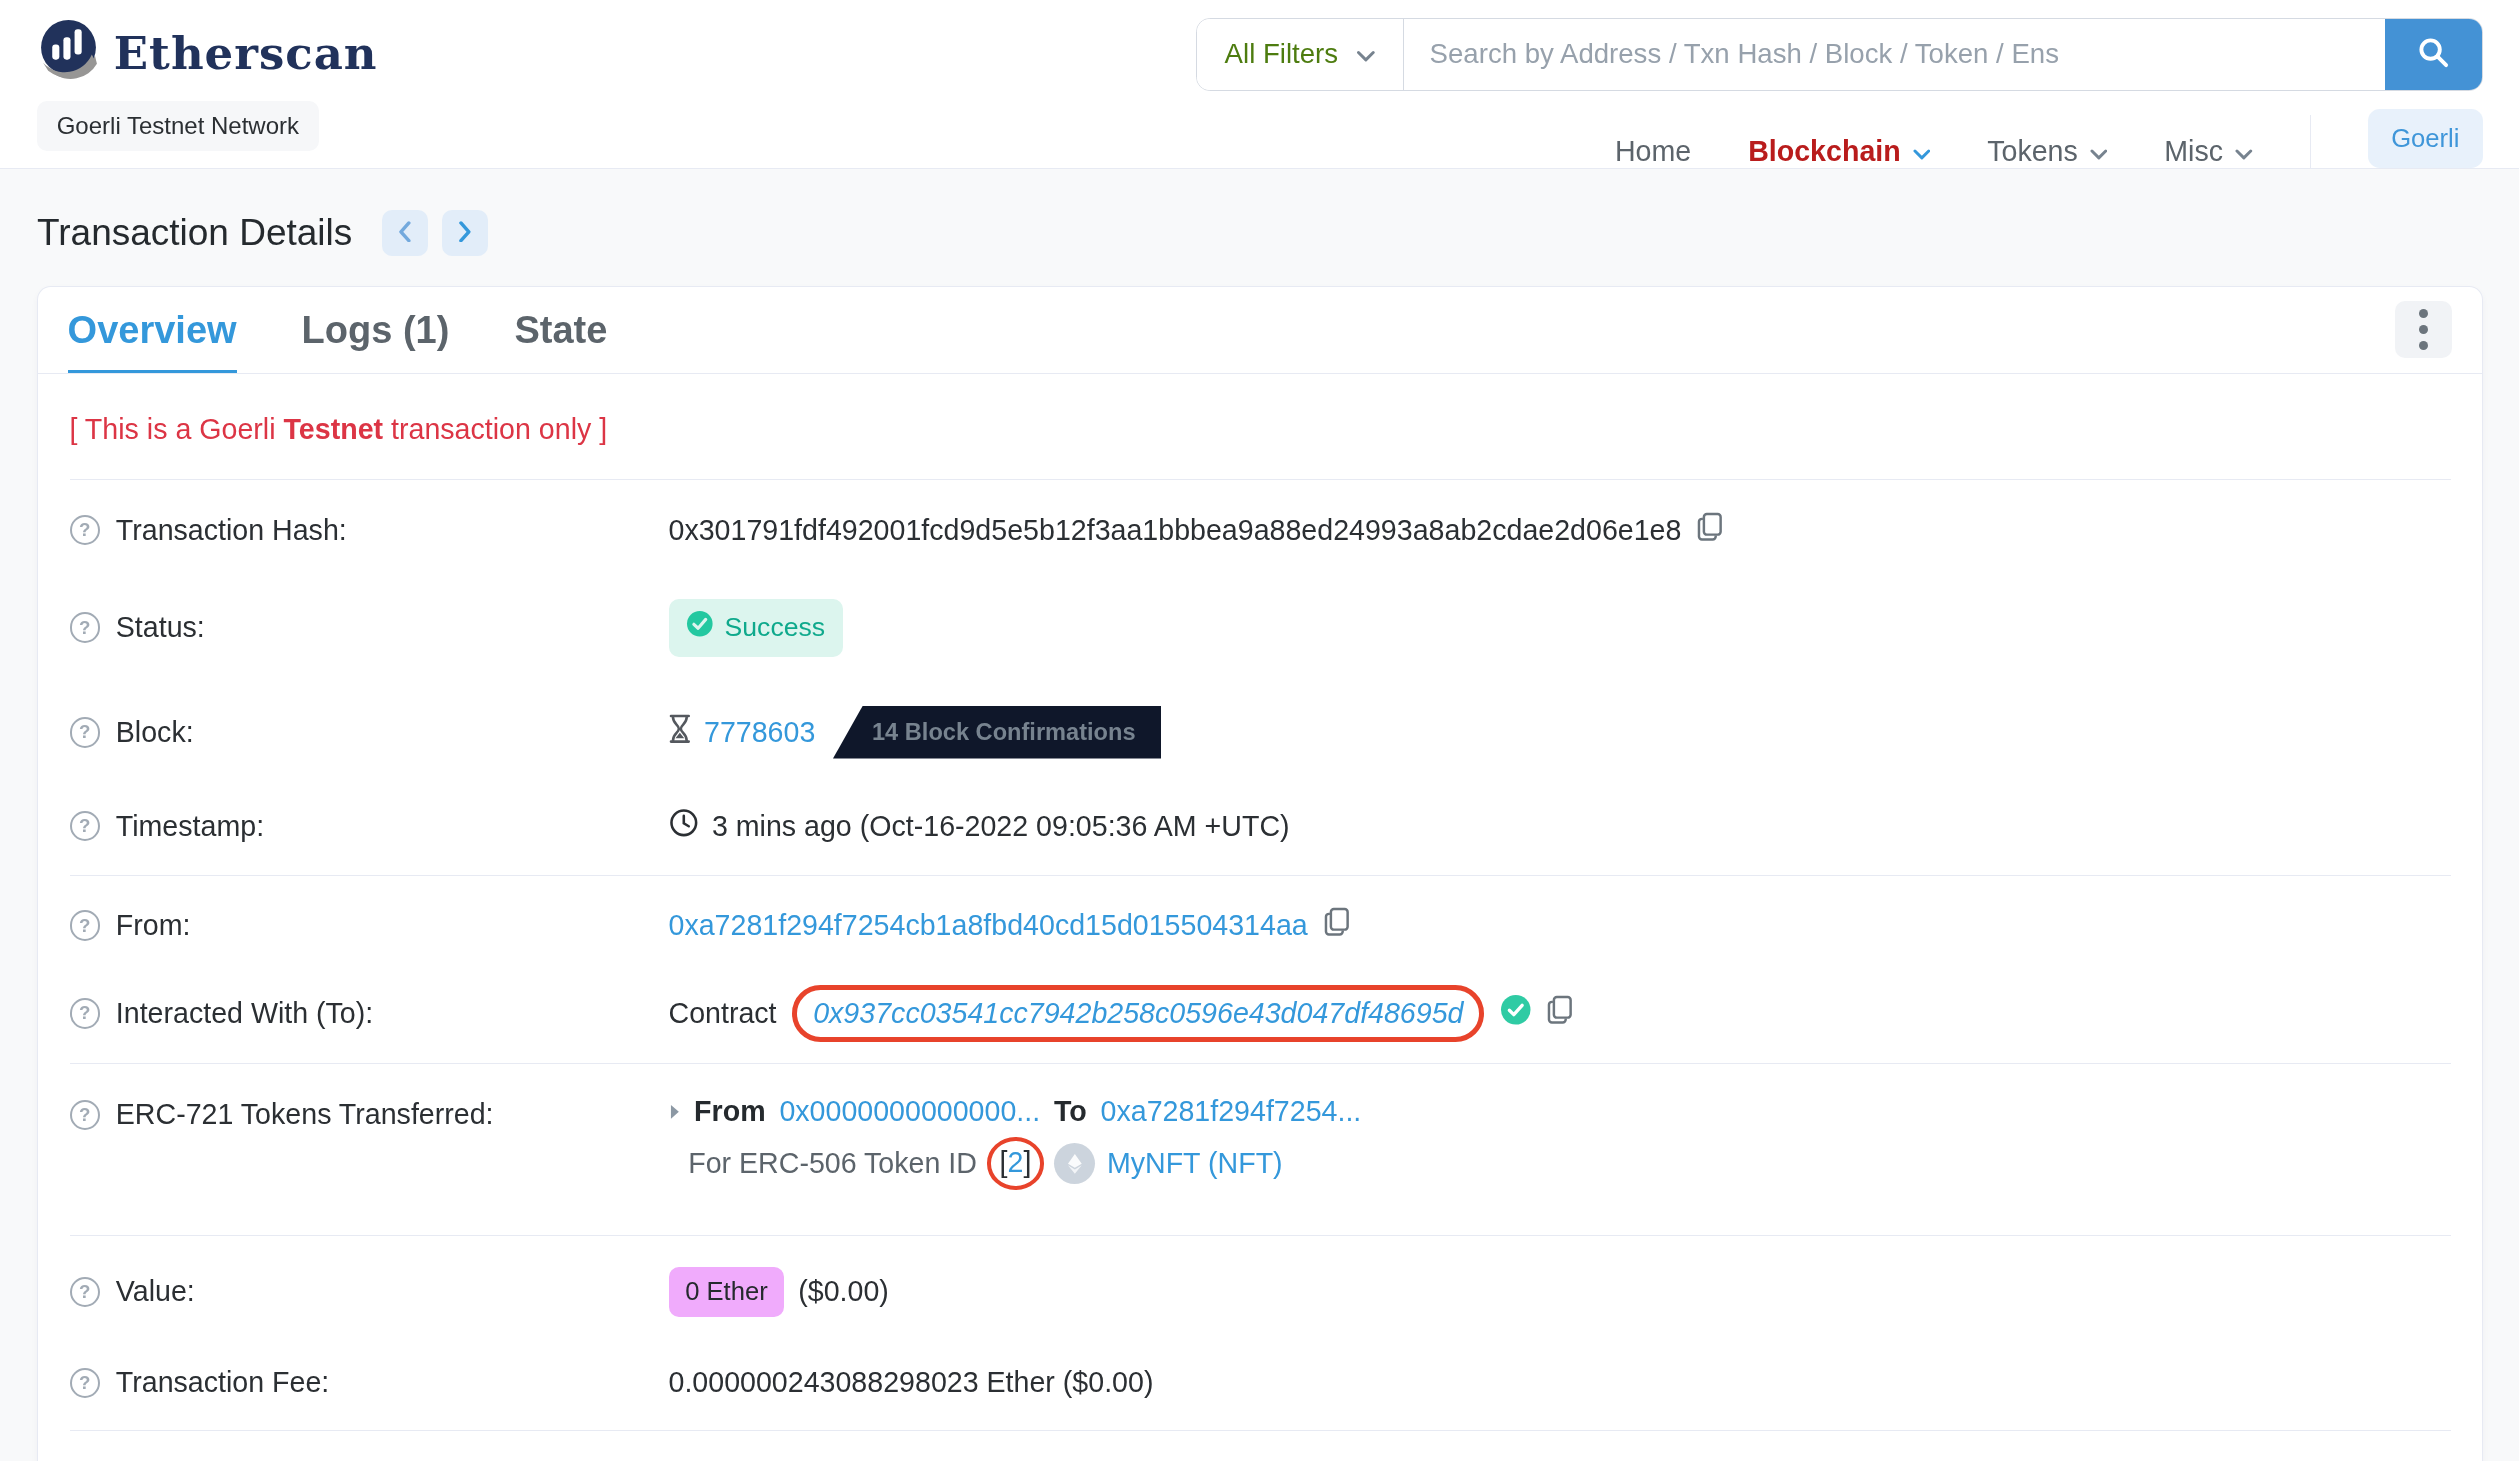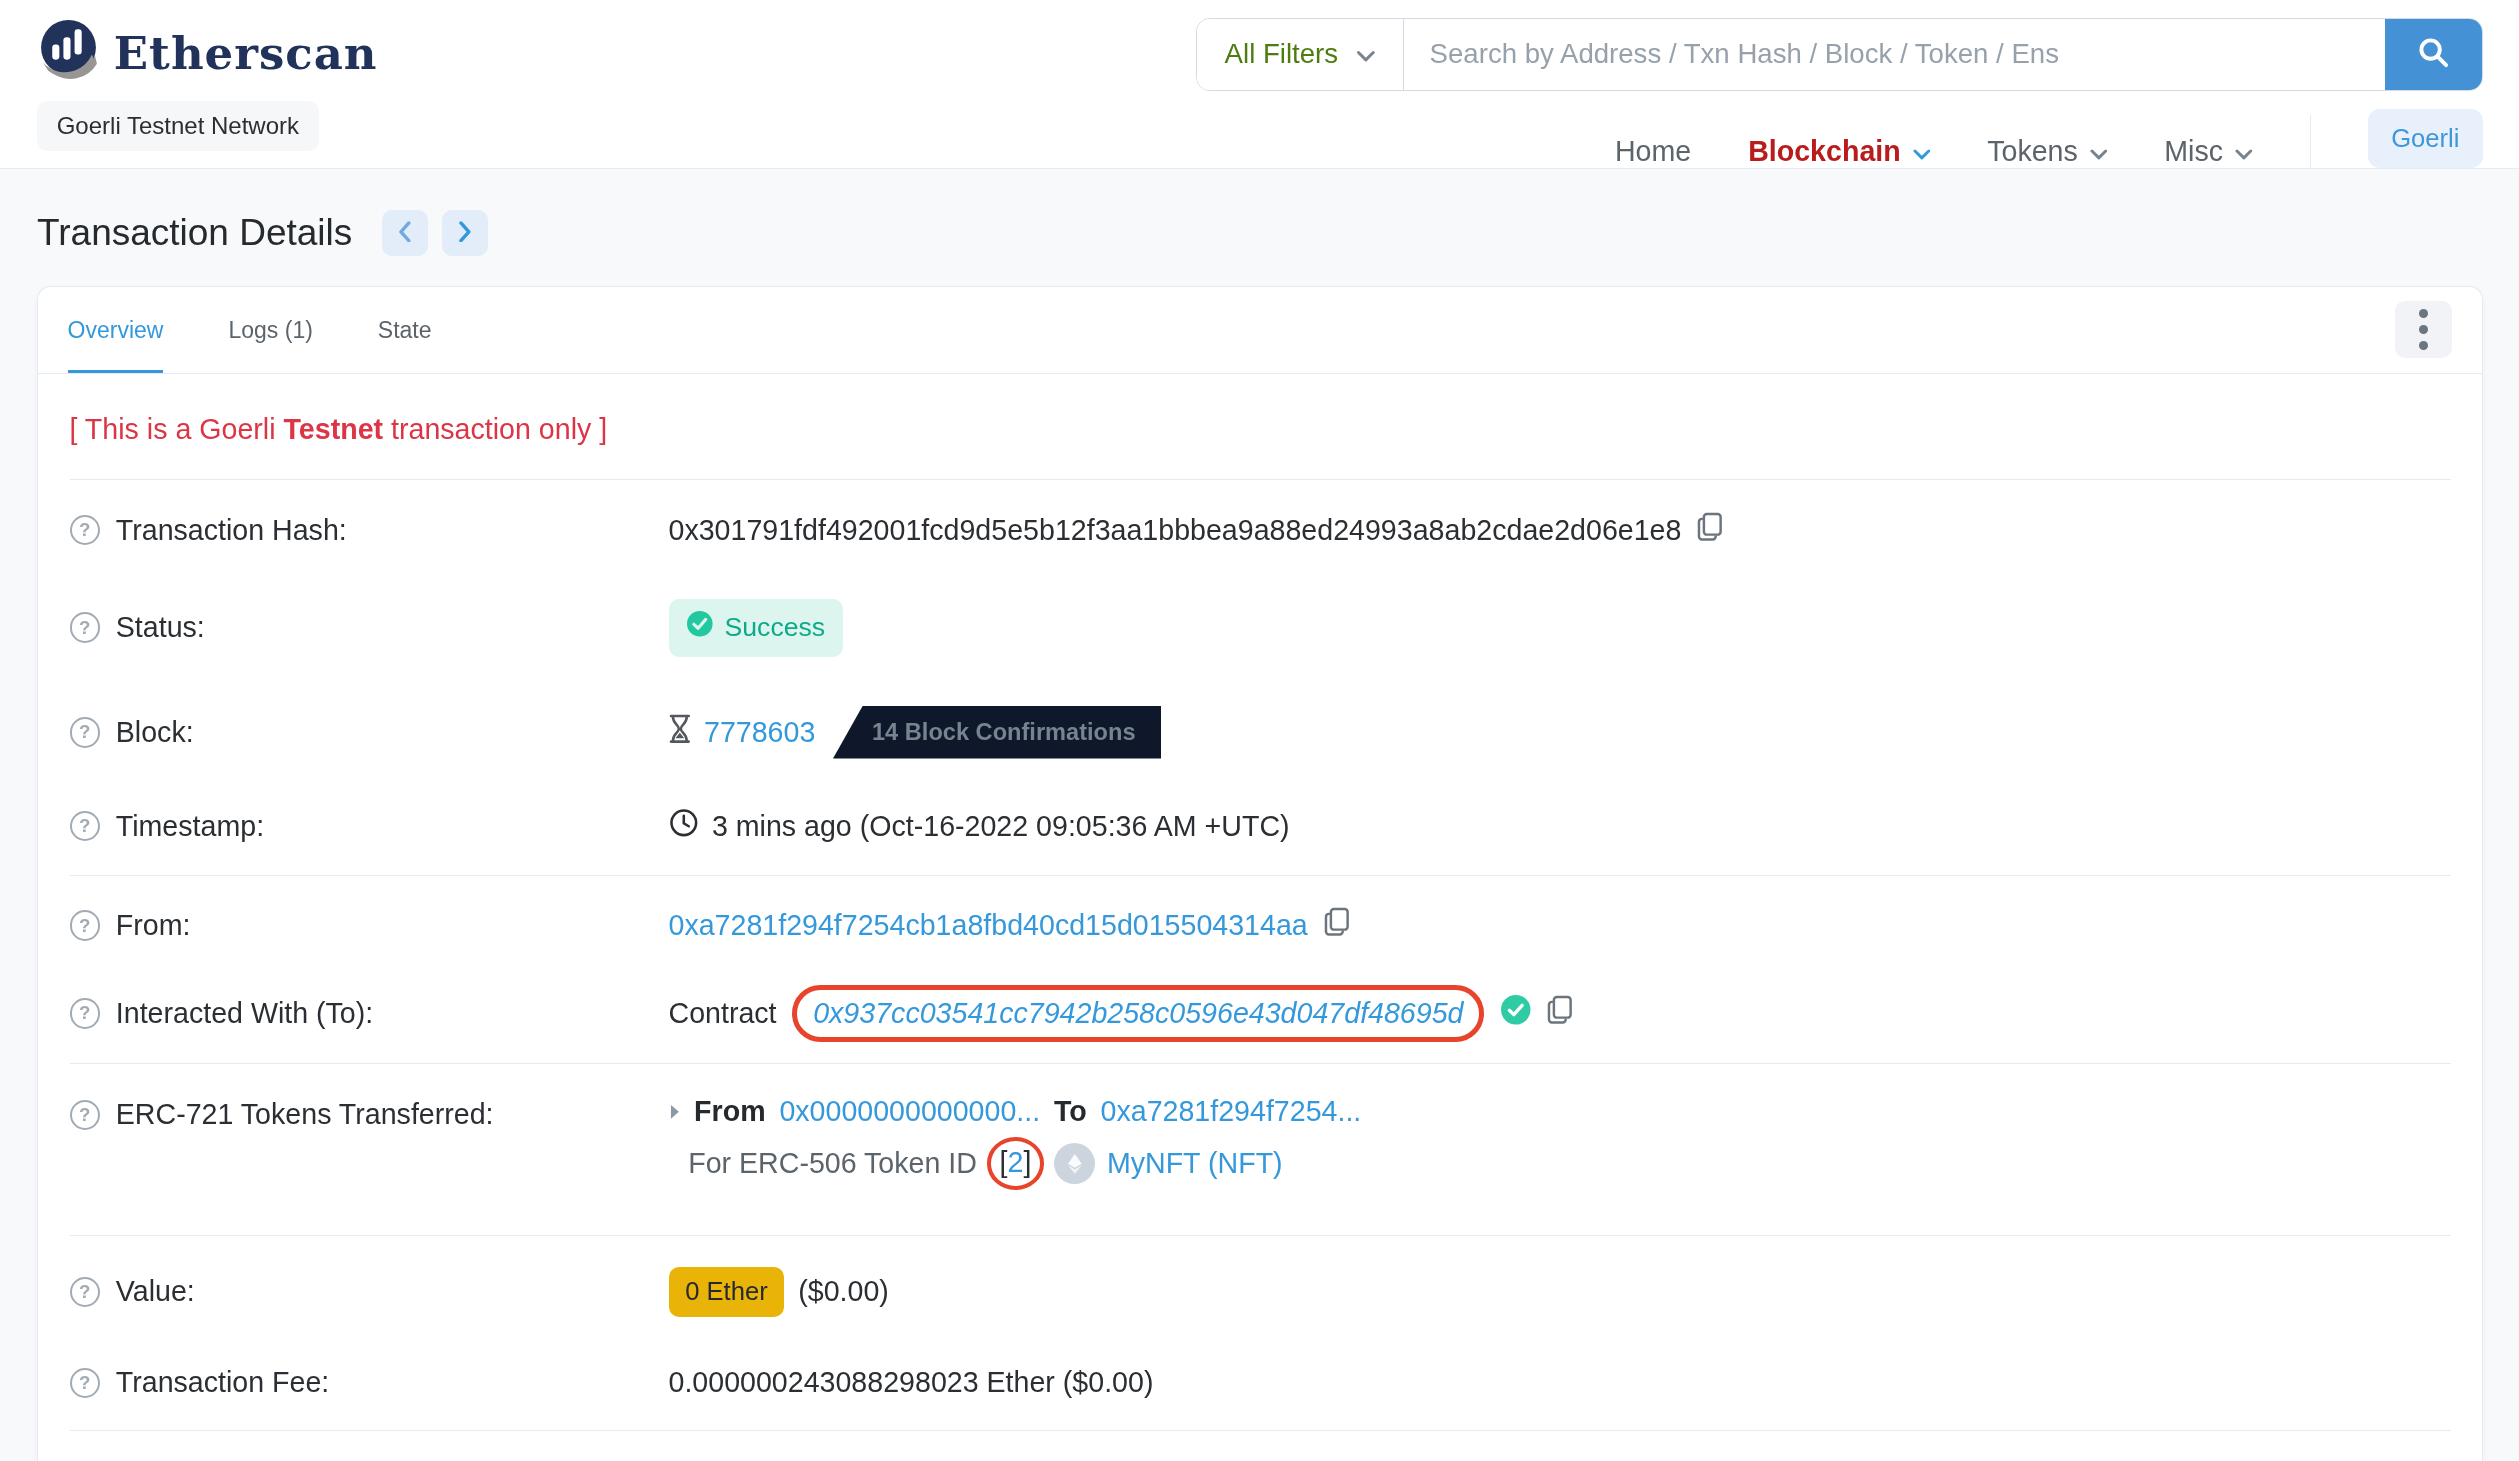--- a/index.html
+++ b/index.html
@@ -66,21 +66,21 @@
   }
 
   
   .card {
     margin:0 37px; background:#fff;
     border:1px solid #e7eaf3; border-bottom:none; border-radius:13.8px 13.8px 0 0;
     box-shadow:0 3px 7.9px rgba(33,50,91,0.04);
   }
   .tabbar { display:flex; align-items:center; padding:0 29.6px; border-bottom:1px solid #e7eaf3; height:87px; }
   .tab {
-    font-size:23px; font-weight:400; color:#5c646b; cursor:pointer;
+    font-size:38px; font-weight:700; color:#5c646b; cursor:pointer;
     height:100%; display:flex; align-items:center; margin-right:65px;
     border-bottom:3.9px solid transparent; padding-top:3.9px;
   }
   .tab.active { color:#3498db; border-bottom-color:#3498db; }
   .kebab-btn {
     margin-left:auto; width:57px; height:57px; border-radius:9.9px; background:#f1f3f6;
     border:none; cursor:pointer; display:flex; align-items:center; justify-content:center;
   }
   .kebab-dots { display:flex; flex-direction:column; gap:6.9px; }
   .kebab-dots i { width:8.9px; height:8.9px; border-radius:50%; background:#6c757d; }
@@ -102,21 +102,21 @@
 
   .badge-success {
     display:inline-flex; align-items:center; gap:10.8px;
     background:#dcf5ee; color:#0fa98c; padding:11.8px 17.7px; border-radius:9.9px; font-size:26.6px;
   }
   .block-conf {
     background:#0f172a; color:#77838f; font-size:23.6px; font-weight:600;
     padding:12.8px 25.6px 12.8px 39px; margin-left:3.9px;
     clip-path:polygon(29.6px 0, 100% 0, 100% 100%, 0 100%);
   }
-  .value-badge { background:#eab308; padding:10.8px 16.7px; border-radius:9.9px; font-size:25.6px; color:#252a2e; }
+  .value-badge { background:#f0abfc; padding:10.8px 16.7px; border-radius:9.9px; font-size:25.6px; color:#252a2e; }
 
   .annot-rect {
     display:inline-block; border:5.9px solid #e8432b; border-radius:39px;
     padding:6.9px 15.8px; margin:-9.9px 2px;font-style:italic;
   }
   .annot-circle {
     display:inline-block; border:4.9px solid #e8432b; border-radius:50%;
     padding:4.9px 8.9px 6.9px; margin:-7.9px -2px;
   }
   .bold { font-weight:700; color:#252a2e; }

